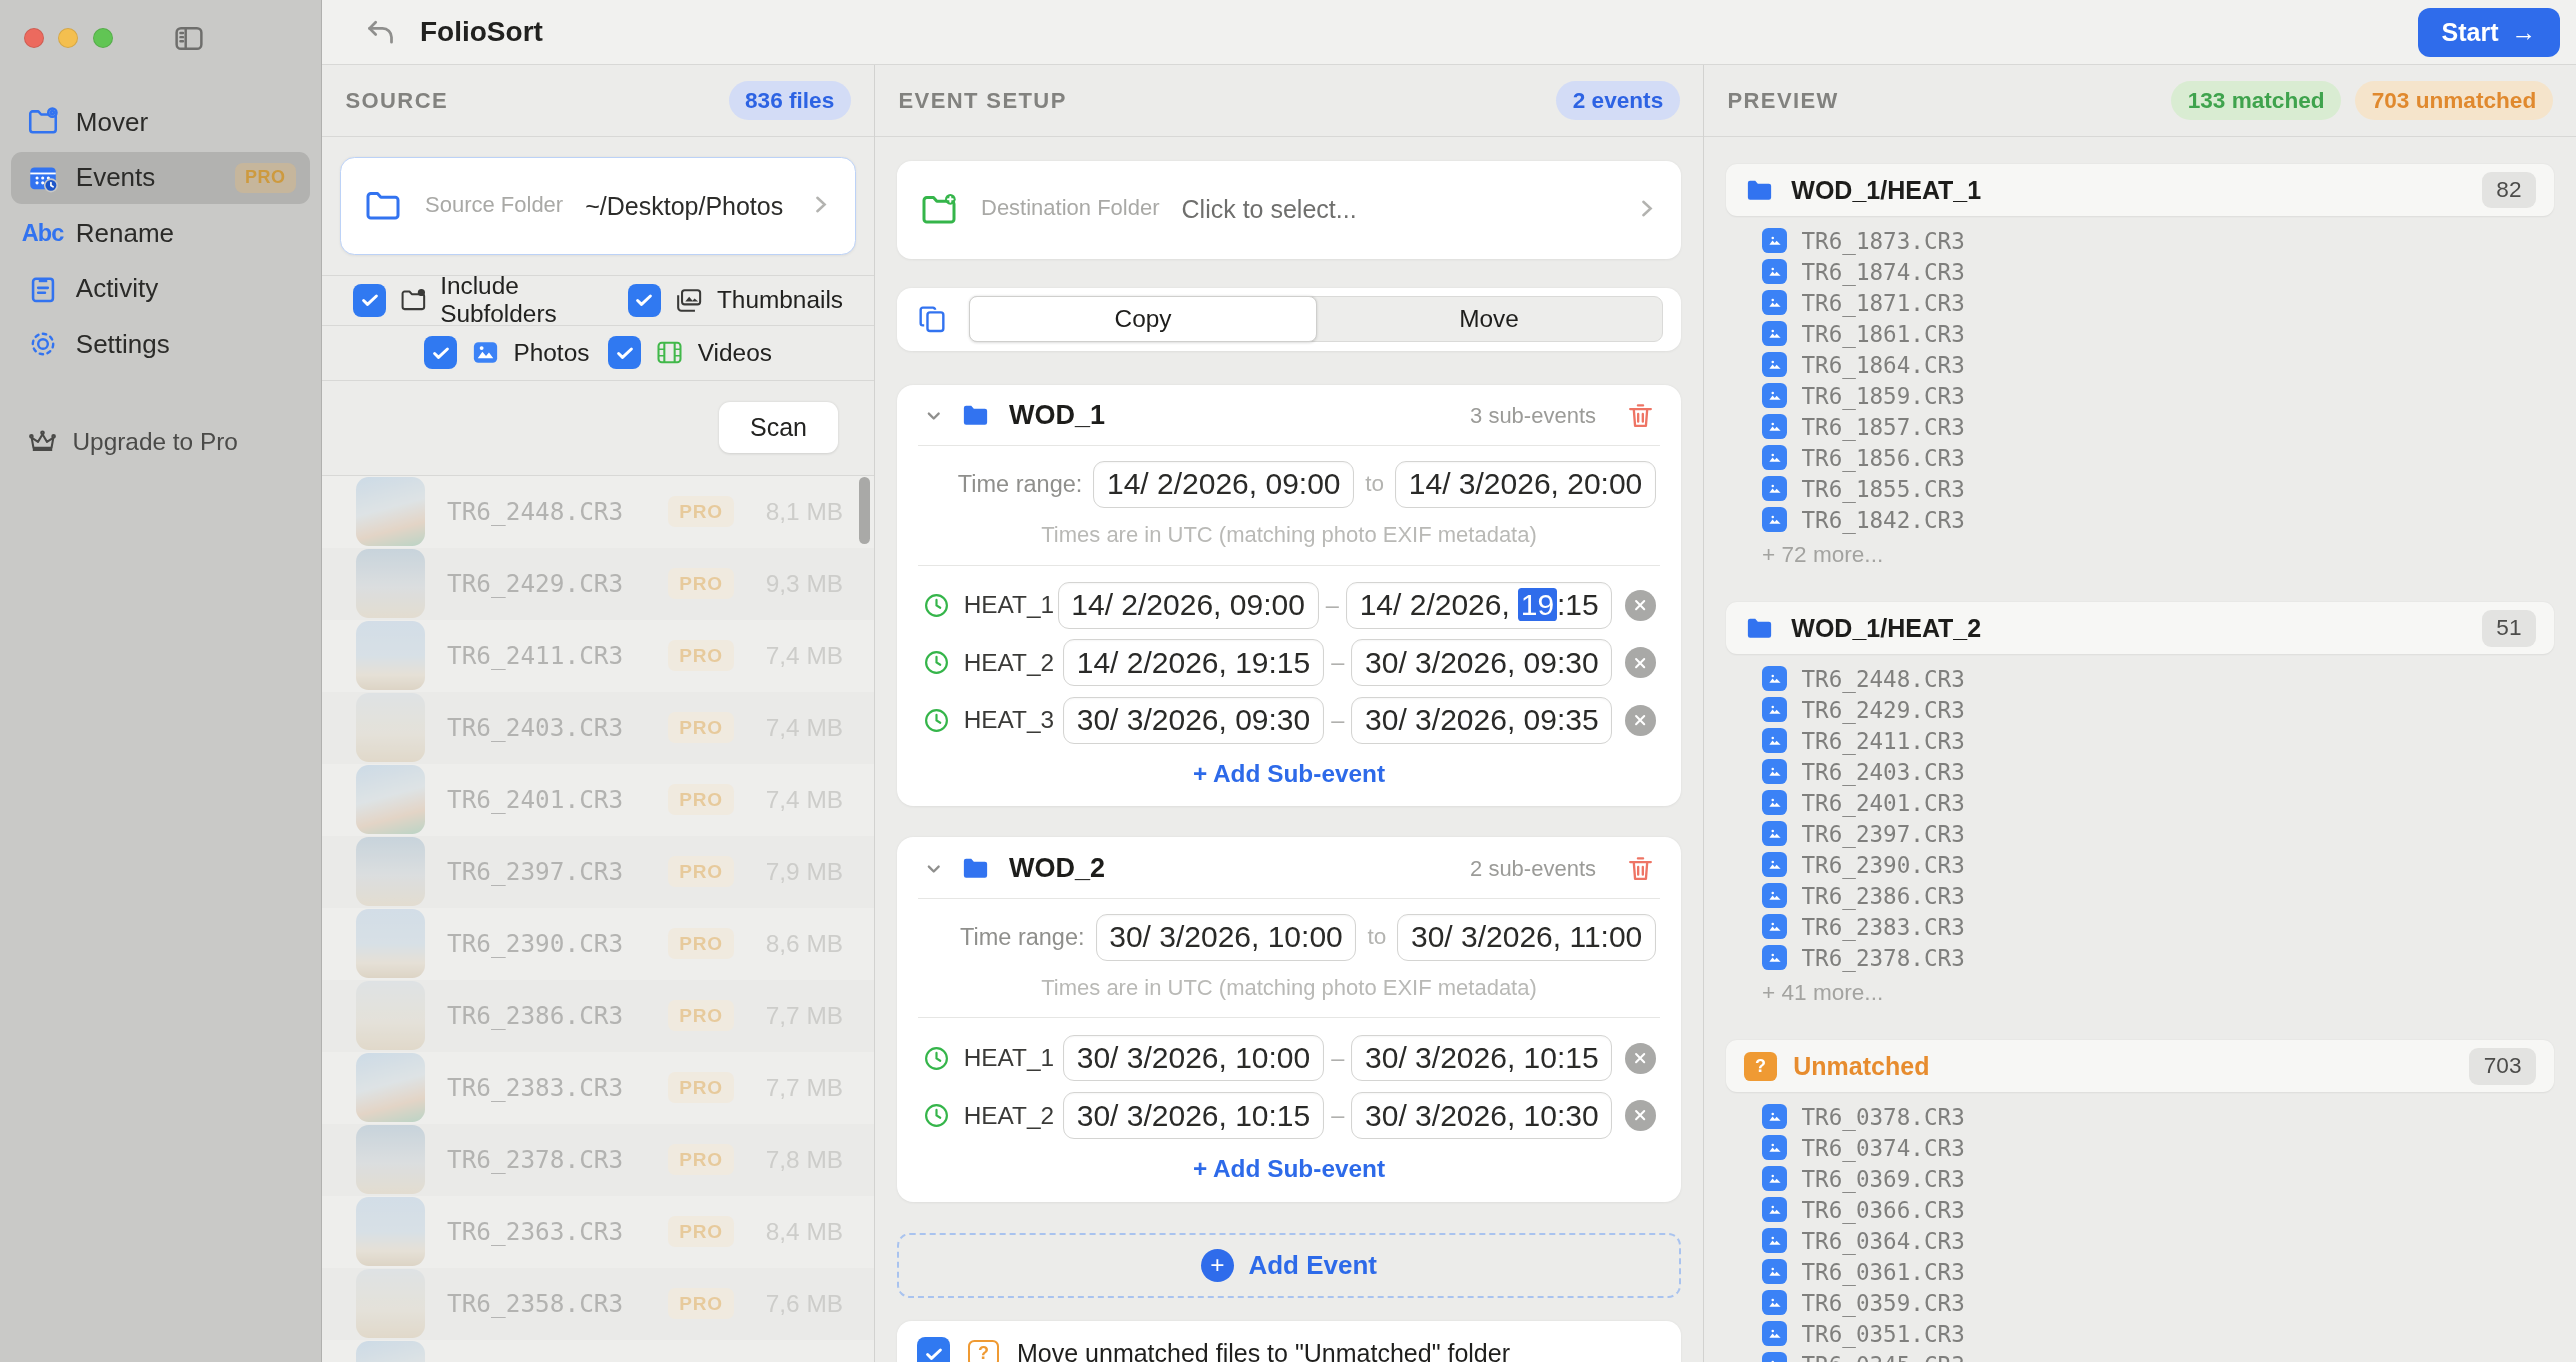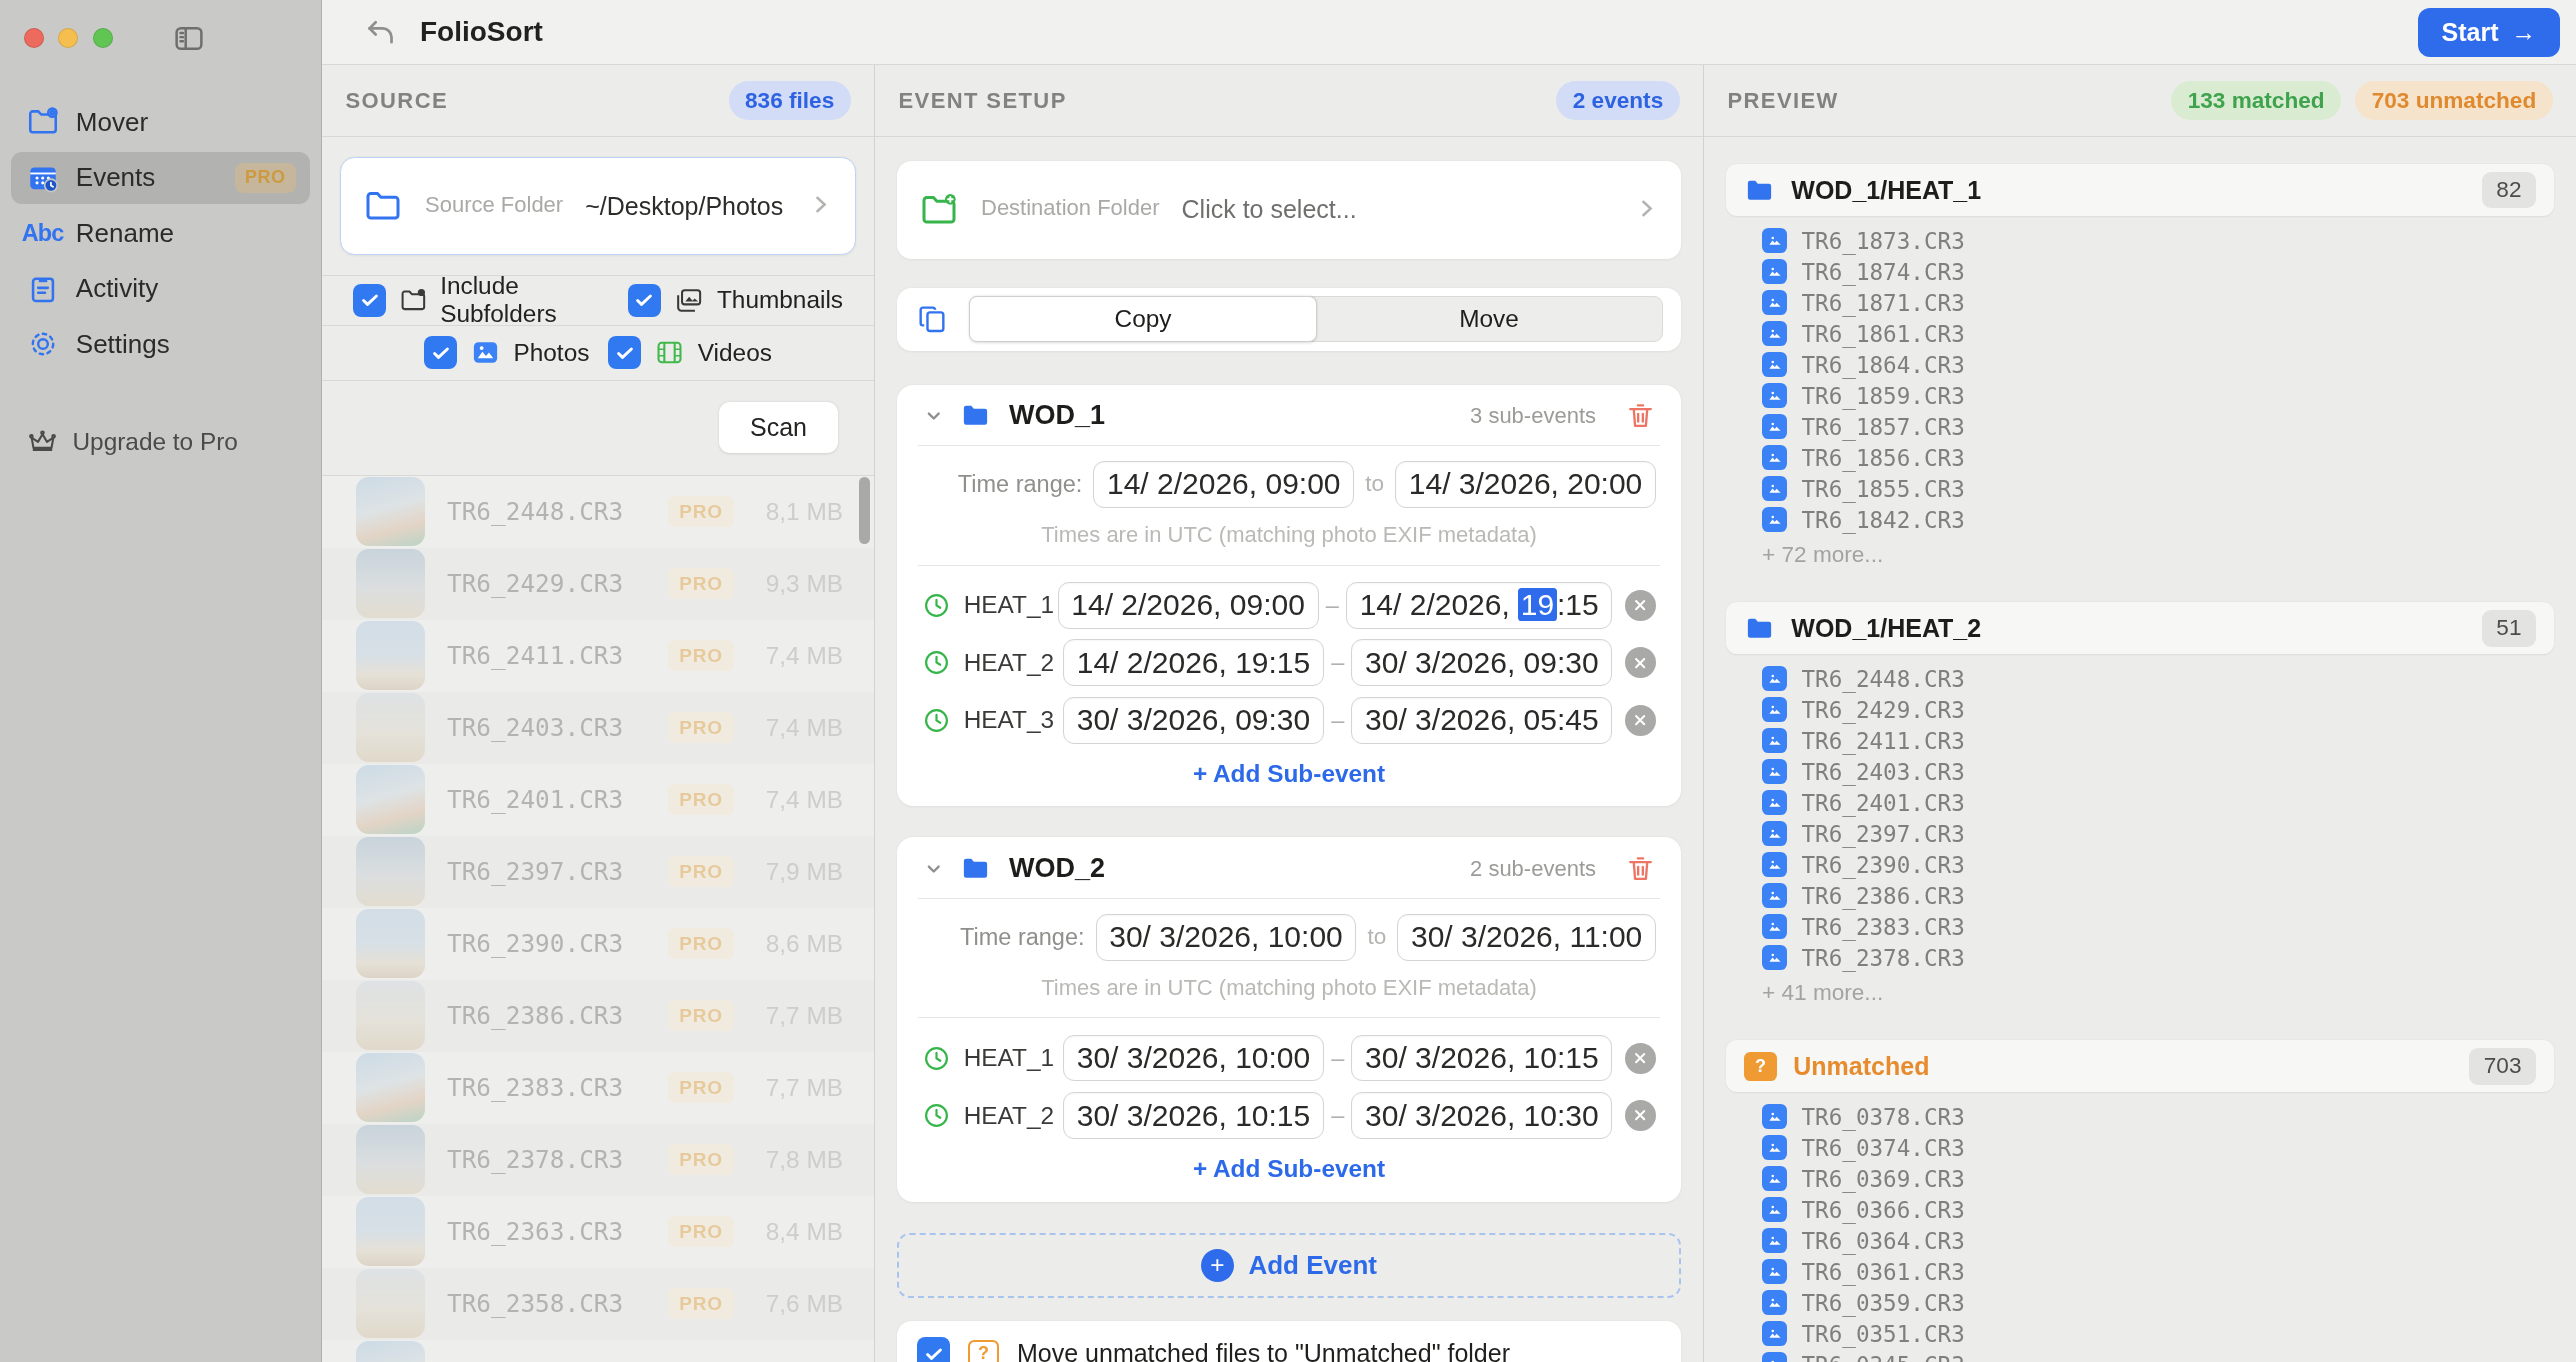--- a/index.html
+++ b/index.html
@@ -504,21 +504,21 @@
                   <span class="icn">
                     <svg viewBox="0 0 24 24" fill="none" stroke="#35b54a" stroke-width="1.8">
                       <circle cx="12" cy="12" r="8.6"></circle>
                       <path d="M12 7.4V12l3.1 1.9" stroke-linecap="round"></path>
                     </svg>
                   </span>
                   <span class="sub-name">HEAT_3</span>
                   <span class="sub-spacer"></span>
                   <span class="dinput">30/ 3/2026, 09:30</span>
                   <span class="sub-dash">–</span>
-                  <span class="dinput">30/ 3/2026, 05:45</span>
+                  <span class="dinput">30/ 3/2026, 09:35</span>
                   <span class="x-btn">
                     <svg width="16.3" height="16.3" viewBox="0 0 24 24" stroke="#fff" stroke-width="3" stroke-linecap="round">
                       <path d="M6 6l12 12M18 6 6 18"></path>
                     </svg>
                   </span>
                 </div>
                 <div class="add-sub">+ Add Sub-event</div>
               </div>
               <div class="event-card">
                 <div class="ev-head">

